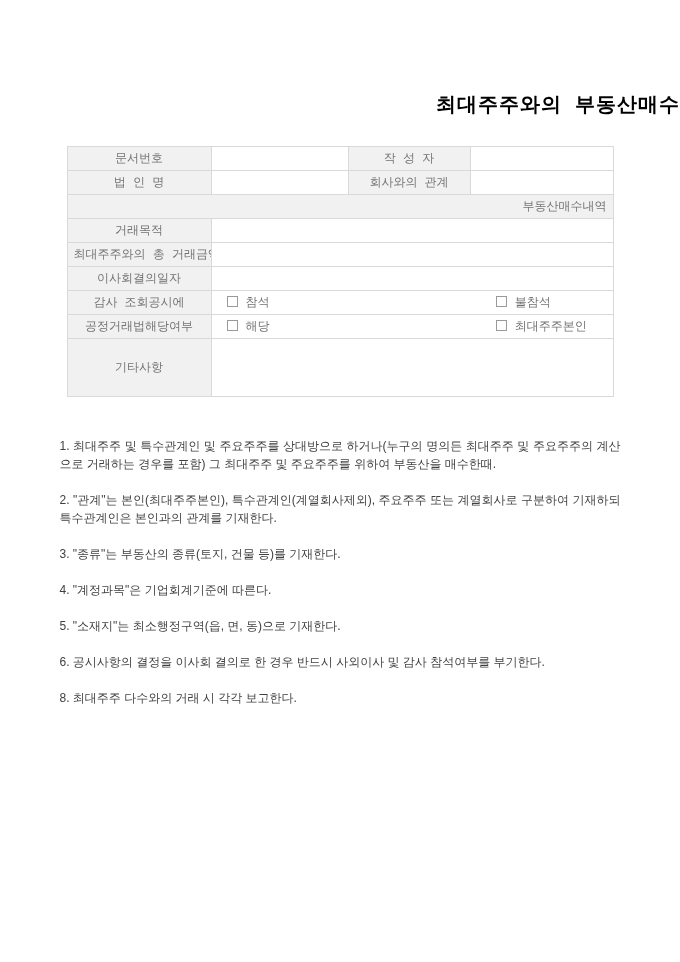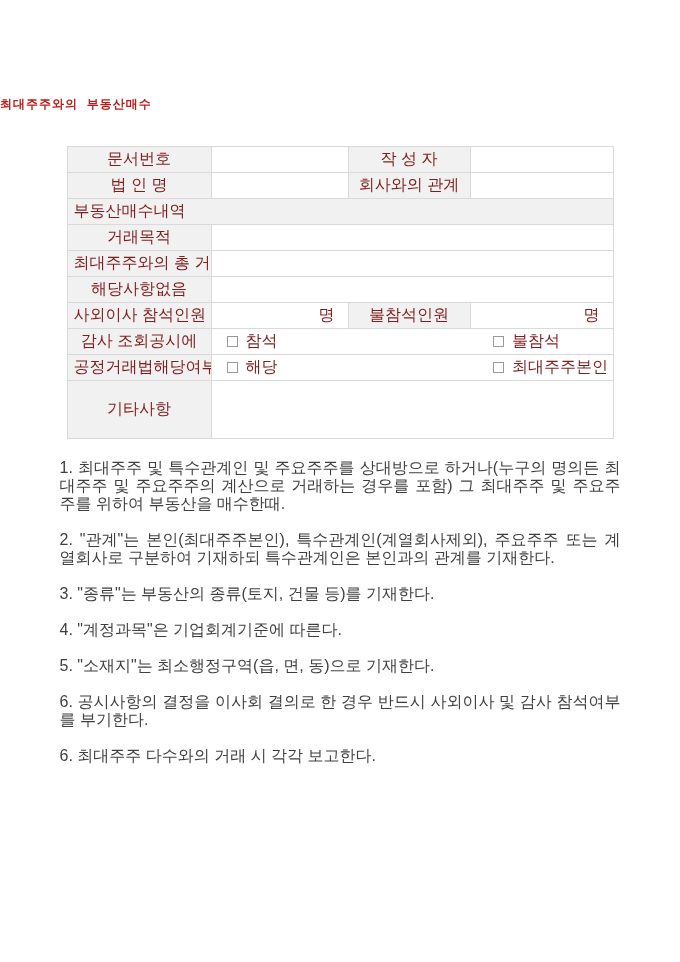--- a/index.html
+++ b/index.html
@@ -6,51 +6,52 @@
   html, body { background: #ffffff; }
   body {
     width: 680px; height: 962px;
     font-family: "Liberation Sans", "DejaVu Sans", sans-serif;
     color: #444444;
     position: relative;
     overflow: hidden;
   }
   .page-title {
     margin-top: 93px;
-    text-align: left;
-    font-size: 12px;
+    text-align: right;
+    font-size: 20px;
     line-height: 22px;
     font-weight: bold;
-    color: #b91c1c;
+    color: #000000;
     letter-spacing: 1px;
     white-space: pre;
   }
   table.form-table {
     width: 546px;
     margin: 31px auto 0 auto;
     border-collapse: collapse;
     table-layout: fixed;
-    font-size: 16px;
-    color: #7f1d1d;
+    font-size: 12px;
+    color: #737373;
+    font-family: Liberation Mono, monospace;
   }
   .form-table td {
     border: 1px solid #d9d9d9;
     height: 24px;
     padding: 2px 6px;
     vertical-align: middle;
     overflow: hidden;
     white-space: nowrap;
   }
   .form-table td.label {
     background: #f1f1f1;
     text-align: center;
   }
   .form-table td.section {
     background: #f1f1f1;
-    text-align: left;
+    text-align: right;
   }
   .form-table td.value { background: #ffffff; }
   .form-table td.unit {
     text-align: right;
     padding-right: 13px;
   }
   .form-table td.checks {
     padding-left: 15px;
   }
   .form-table td.etc-value { height: 58px; }
@@ -60,22 +61,22 @@
   .cb {
     display: inline-block;
     width: 11px; height: 11px;
     border: 1px solid #9a9a9a;
     background: #ffffff;
     margin-right: 8px;
     vertical-align: -1px;
   }
   .notes {
     width: 561px;
-    margin: 20px auto 0 auto;
-    font-size: 16px;
+    margin: 40px auto 0 auto;
+    font-size: 12px;
     line-height: 18px;
     color: #3f3f3f;
     text-align: justify;
     word-break: break-all;
   }
   .notes p { margin-bottom: 18px; }
 </style>
 </head>
 <body>
 
@@ -106,28 +107,22 @@
     </tr>
     <tr>
       <td class="label">거래목적</td>
       <td class="value" colspan="3"></td>
     </tr>
     <tr>
       <td class="label">최대주주와의 총 거래금액</td>
       <td class="value" colspan="3"></td>
     </tr>
     <tr>
-      <td class="label">해당사항없음</td>
+      <td class="label">이사회결의일자</td>
       <td class="value" colspan="3"></td>
-    </tr>
-    <tr>
-      <td class="label">사외이사 참석인원</td>
-      <td class="value unit">명</td>
-      <td class="label">불참석인원</td>
-      <td class="value unit">명</td>
     </tr>
     <tr>
       <td class="label">감사 조회공시에</td>
       <td class="value checks" colspan="3">
         <span class="opt1"><span class="cb"></span><span>참석</span></span>
         <span class="opt2"><span class="cb"></span><span>불참석</span></span>
       </td>
     </tr>
     <tr>
       <td class="label">공정거래법해당여부</td>
@@ -143,14 +138,14 @@
   </tbody>
 </table>
 
 <div class="notes">
   <p>1. 최대주주 및 특수관계인 및 주요주주를 상대방으로 하거나(누구의 명의든 최대주주 및 주요주주의 계산으로 거래하는 경우를 포함) 그 최대주주 및 주요주주를 위하여 부동산을 매수한때.</p>
   <p>2. "관계"는 본인(최대주주본인), 특수관계인(계열회사제외), 주요주주 또는 계열회사로 구분하여 기재하되 특수관계인은 본인과의 관계를 기재한다.</p>
   <p>3. "종류"는 부동산의 종류(토지, 건물 등)를 기재한다.</p>
   <p>4. "계정과목"은 기업회계기준에 따른다.</p>
   <p>5. "소재지"는 최소행정구역(읍, 면, 동)으로 기재한다.</p>
   <p>6. 공시사항의 결정을 이사회 결의로 한 경우 반드시 사외이사 및 감사 참석여부를 부기한다.</p>
-  <p>6. 최대주주 다수와의 거래 시 각각 보고한다.</p>
+  <p>8. 최대주주 다수와의 거래 시 각각 보고한다.</p>
 </div>
 
 </body></html>

